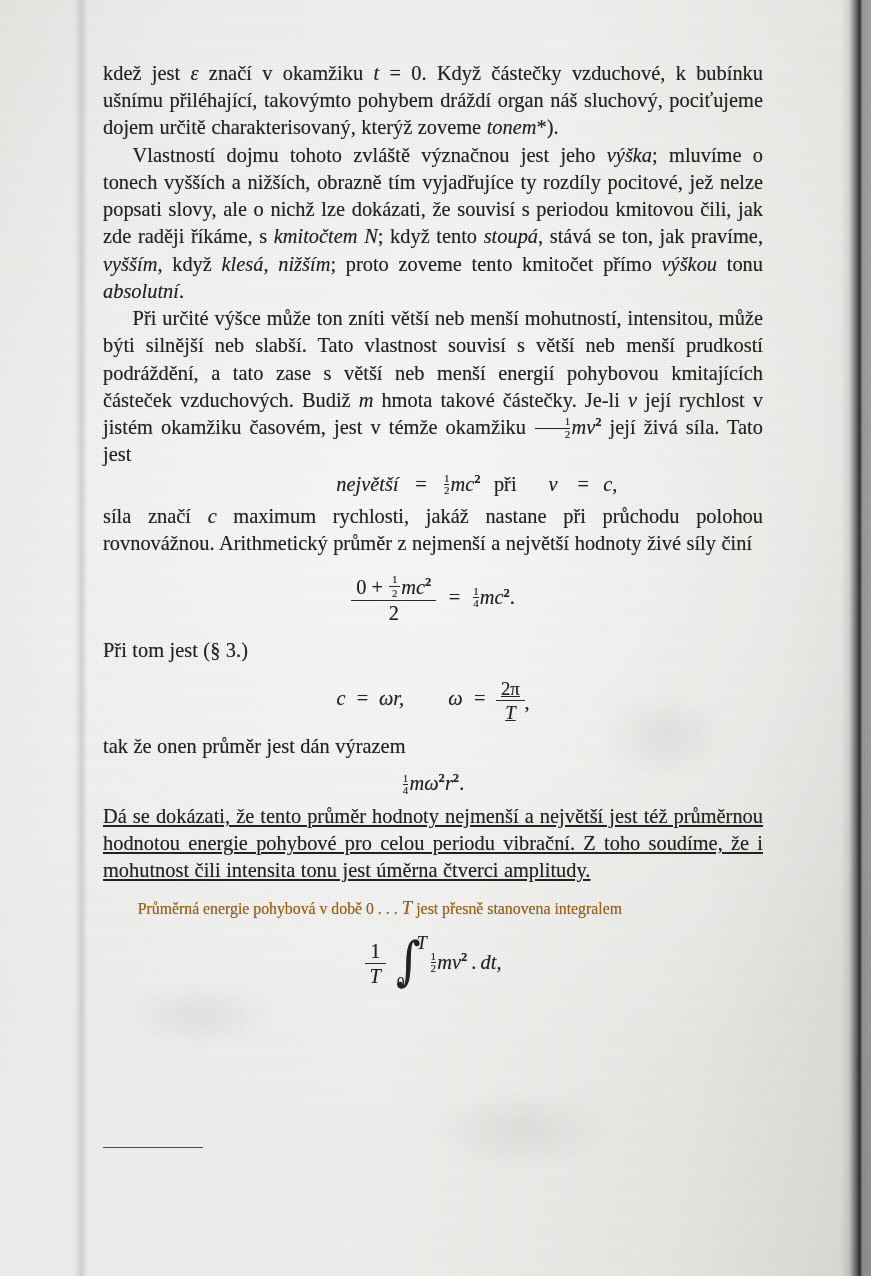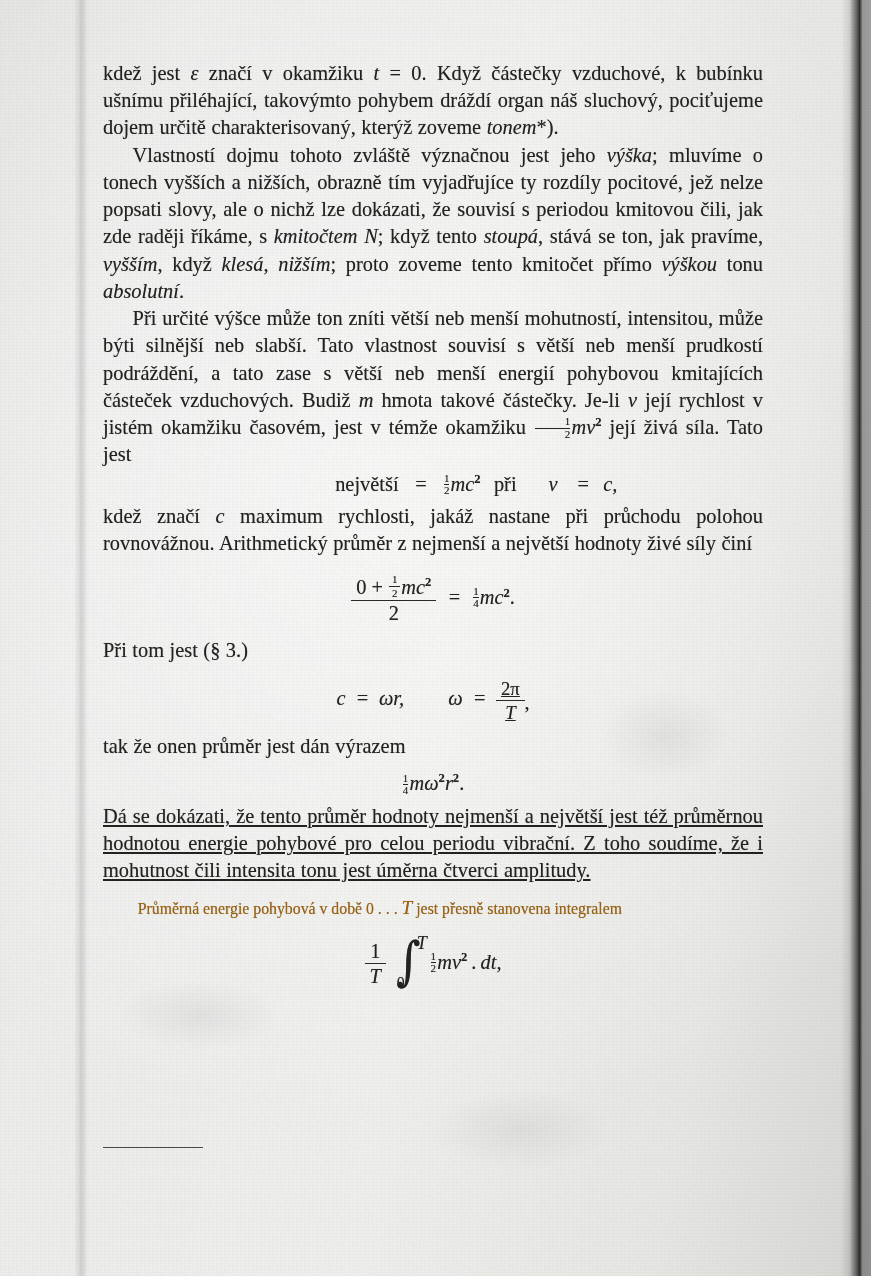--- a/index.html
+++ b/index.html
@@ -202,30 +202,30 @@
 
 
     <p class="body"><span>kdež jest </span><i>ε</i><span> značí v okamžiku </span><i>t</i><span> = 0.  Když částečky vzduchové, k bubínku ušnímu přiléhající, takovýmto pohybem dráždí organ náš sluchový, pociťujeme dojem určitě charakterisovaný, kterýž zoveme </span><i>tonem</i><span>*).</span></p>
 
     <p class="body indent"><span>Vlastností dojmu tohoto zvláště význačnou jest jeho </span><i>výška</i><span>; mluvíme o tonech vyšších a nižších, obrazně tím vyjadřujíce ty rozdíly pocitové, jež nelze popsati slovy, ale o nichž lze dokázati, že souvisí s periodou kmitovou čili, jak zde raději říkáme, s </span><i>kmitočtem</i><span> </span><i>N</i><span>; když tento </span><i>stoupá</i><span>, stává se ton, jak pravíme, </span><i>vyšším</i><span>, když </span><i>klesá</i><span>, </span><i>nižším</i><span>; proto zoveme tento kmitočet přímo </span><i>výškou</i><span> tonu </span><i>absolutní</i><span>.</span></p>
 
     <p class="body indent"><span>Při určité výšce může ton zníti větší neb menší mohutností, intensitou, může býti silnější neb slabší. Tato vlastnost souvisí s větší neb menší prudkostí podráždění, a tato zase s větší neb menší energií pohybovou kmitajících částeček vzduchových. Budiž </span><i>m</i><span> hmota takové částečky.  Je-li </span><i>v</i><span> její rychlost v jistém okamžiku časovém, jest v témže okamžiku </span><span class="frac"><span class="num">1</span><span class="den">2</span></span><i>mv</i><sup class="pw">2</sup><span> její živá síla. Tato jest</span></p>
 
 
     <div class="display tight">
-      <span style="display:inline-block;width:150px;text-align:right;">největší</span>
+      <span style="display:inline-block;width:150px;text-align:right;font-style:italic;">největší</span>
       <span class="eq" style="display:inline-block;width:34px;text-align:center;">=</span>
       <span style="display:inline-block;width:46px;text-align:left;"><span class="frac"><span class="num">1</span><span class="den">2</span></span><i>mc</i><sup class="pw">2</sup></span>
       <span style="display:inline-block;width:44px;text-align:left;">při</span>
       <i style="display:inline-block;width:20px;text-align:center;">v</i>
       <span class="eq" style="display:inline-block;width:30px;text-align:center;">=</span>
       <i>c,</i>
     </div>
 
-    <p class="body" style="margin-top:6px;"><span>kdež značí </span><i>c</i><span> maximum rychlosti, jakáž nastane při průchodu polohou rovnovážnou. Arithmetický průměr z nejmenší a největší hodnoty živé síly činí</span></p>
+    <p class="body" style="margin-top:6px;"><span>síla značí </span><i>c</i><span> maximum rychlosti, jakáž nastane při průchodu polohou rovnovážnou. Arithmetický průměr z nejmenší a největší hodnoty živé síly činí</span></p>
 
     <div class="display" style="margin-top:16px;margin-bottom:12px;">
       <span class="bigfrac">
         <span class="num"><span>0</span> <span>+</span> <span class="frac"><span class="num">1</span><span class="den">2</span></span><i>mc</i><sup class="pw">2</sup></span>
         <span class="den">2</span>
       </span>
       <span class="eq" style="margin:0 .35em;">=</span>
       <span class="frac"><span class="num">1</span><span class="den">4</span></span><i>mc</i><sup class="pw">2</sup><span>.</span>
     </div>
 

